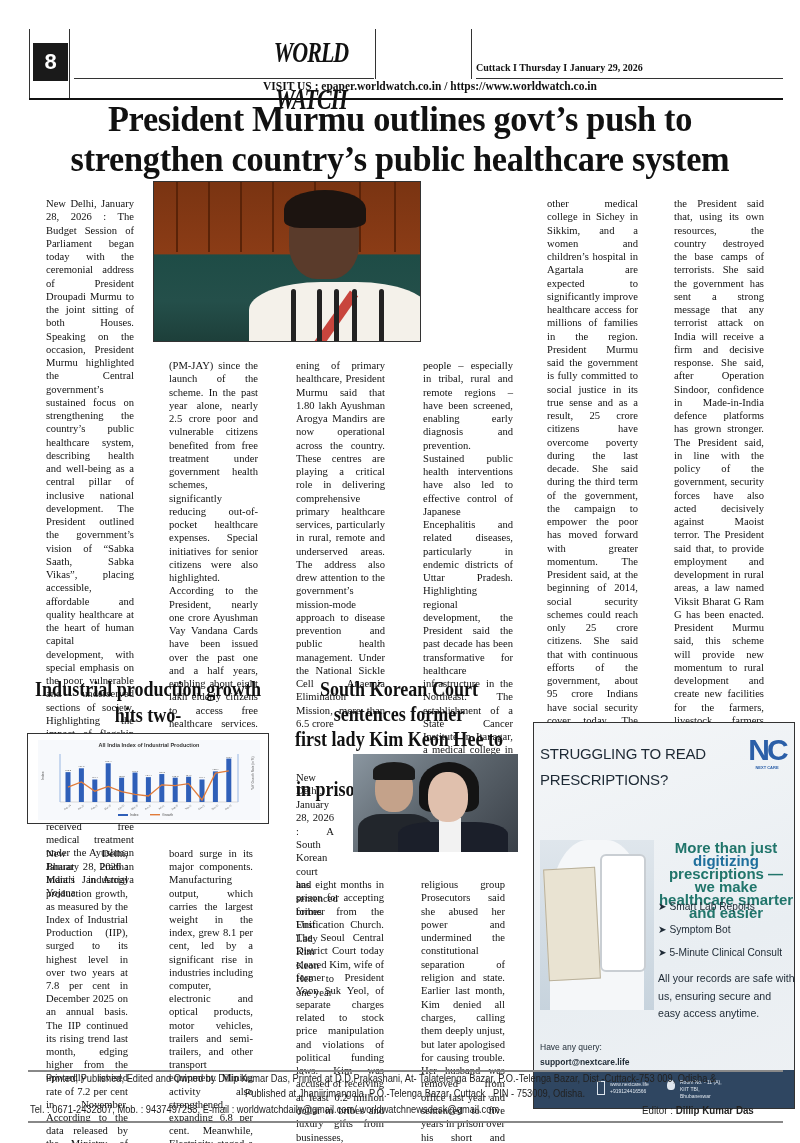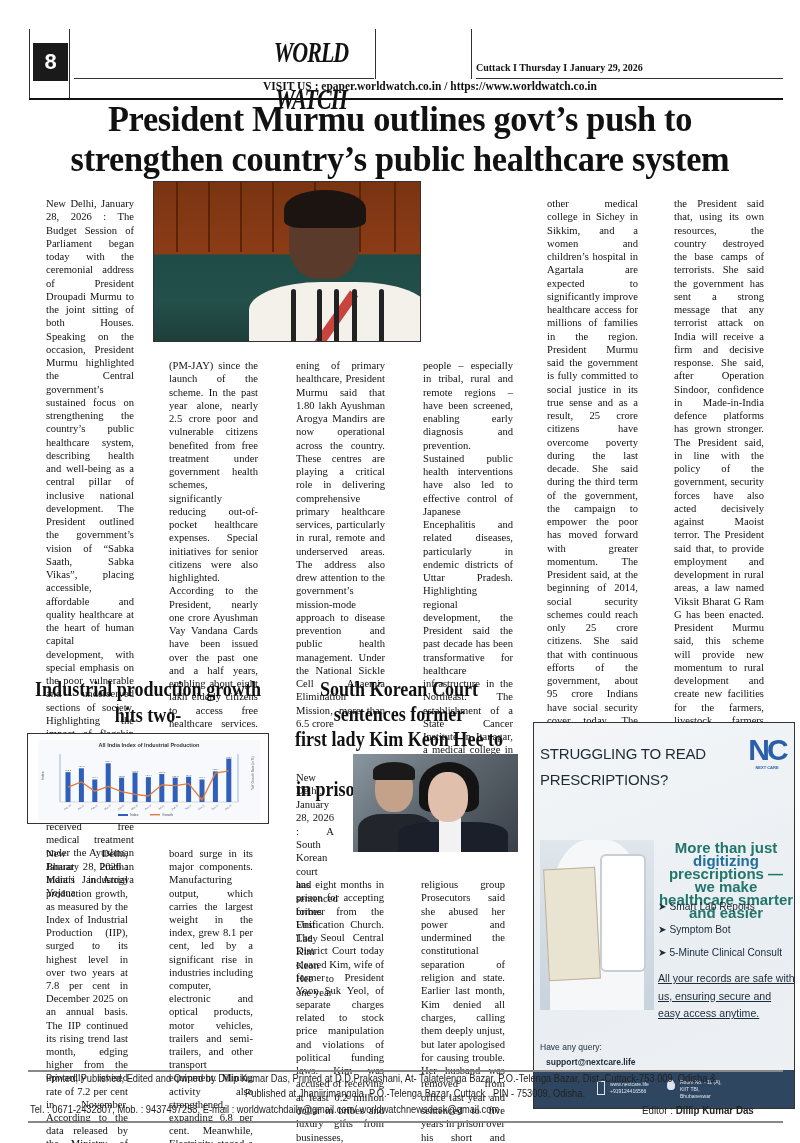--- a/index.html
+++ b/index.html
@@ -49,21 +49,21 @@
   .ad-logo small { position:absolute; left:0; top:18px; width:42px; font-size:4px; letter-spacing:0; color:#2b5fa8; }
   .ad-sub { position:absolute; left:6px; top:78px; font-size:12.5px; line-height:17px; color:#21756b; font-weight:bold; }
   .ad-img { position:absolute; left:6px; top:117px; width:114px; height:170px; background:linear-gradient(180deg,#dfe6ec 0%,#c7d3dd 100%); }
   .ad-img .coat { position:absolute; left:10px; top:0; width:94px; height:170px; background:#f5f7f9; border-radius:40% 40% 0 0; }
   .ad-img .clip { position:absolute; left:6px; top:28px; width:52px; height:112px; background:#e9e3d2; border:1px solid #b9b09a; transform:rotate(-3deg); }
   .ad-img .phone { position:absolute; left:60px; top:14px; width:46px; height:118px; background:#fff; border:2px solid #c9ced3; border-radius:6px; }
   .ad-right { position:absolute; left:124px; top:118px; width:136px; font-size:15px; line-height:13px; color:#21756b; font-weight:bold; text-align:center; }
   .ad-right b { color:#1e6f9c; }
   .ad-list { position:absolute; left:124px; top:175px; width:136px; font-size:10.2px; color:#1e2a35; }
   .ad-list div { height:23px; line-height:18px; }
-  .ad-safe { position:absolute; left:124px; top:247px; width:138px; font-size:10.6px; line-height:17.5px; color:#1e2a35;text-decoration:underline; }
+  .ad-safe { position:absolute; left:124px; top:247px; width:138px; font-size:10.6px; line-height:17.5px; color:#1e2a35; }
   .ad-query { position:absolute; left:6px; top:317px; font-size:8.5px; line-height:15px; color:#1e2a35; }
   .ad-foot { position:absolute; left:0; bottom:0; width:100%; height:38px; background:#2f4661; color:#dfe6ee; font-size:5px; line-height:7px; }
 
   .footer-line { position:absolute; left:28px; width:755px; height:1px; background:#666; }
   .footer { position:absolute; font-family:"Liberation Sans",sans-serif; font-size:10px; color:#222; transform:scaleX(0.93); transform-origin:left top; white-space:nowrap; }
 </style>
 </head>
 <body>
 
 <div class="mast-vline" style="left:29px;top:29px;height:70px;"></div>
@@ -233,21 +233,21 @@
     <span>More than just </span><b>digitizing</b> <span>prescriptions — we make healthcare smarter and easier</span>
   </div>
   <div class="ad-list">
     <div><span>➤ </span><span>Smart Lab Reports</span></div>
     <div><span>➤ </span><span>Symptom Bot</span></div>
     <div><span>➤ </span><span>5-Minute Clinical Consult</span></div>
   </div>
   <div class="ad-safe">All your records are safe with us, ensuring secure and easy access anytime.</div>
   <div class="ad-query">
     <div>Have any query:</div>
-    <div style="font-weight:bold;margin-left:6px;">support@nextcare.life</div>
+    <div style="font-weight:bold;">support@nextcare.life</div>
   </div>
   <div class="ad-foot">
     <div style="position:absolute;left:63px;top:11px;width:8px;height:14px;border:1px solid #dfe6ee;"></div>
     <div style="position:absolute;left:76px;top:11px;">
       <div>www.nextcare.life</div>
       <div>+919124416566</div>
     </div>
     <div style="position:absolute;left:133px;top:10px;width:8px;height:10px;border-radius:50% 50% 40% 40%;background:#dfe6ee;"></div>
     <div style="position:absolute;left:146px;top:9px;">
       <div>Room No. - 11 (A),</div>

